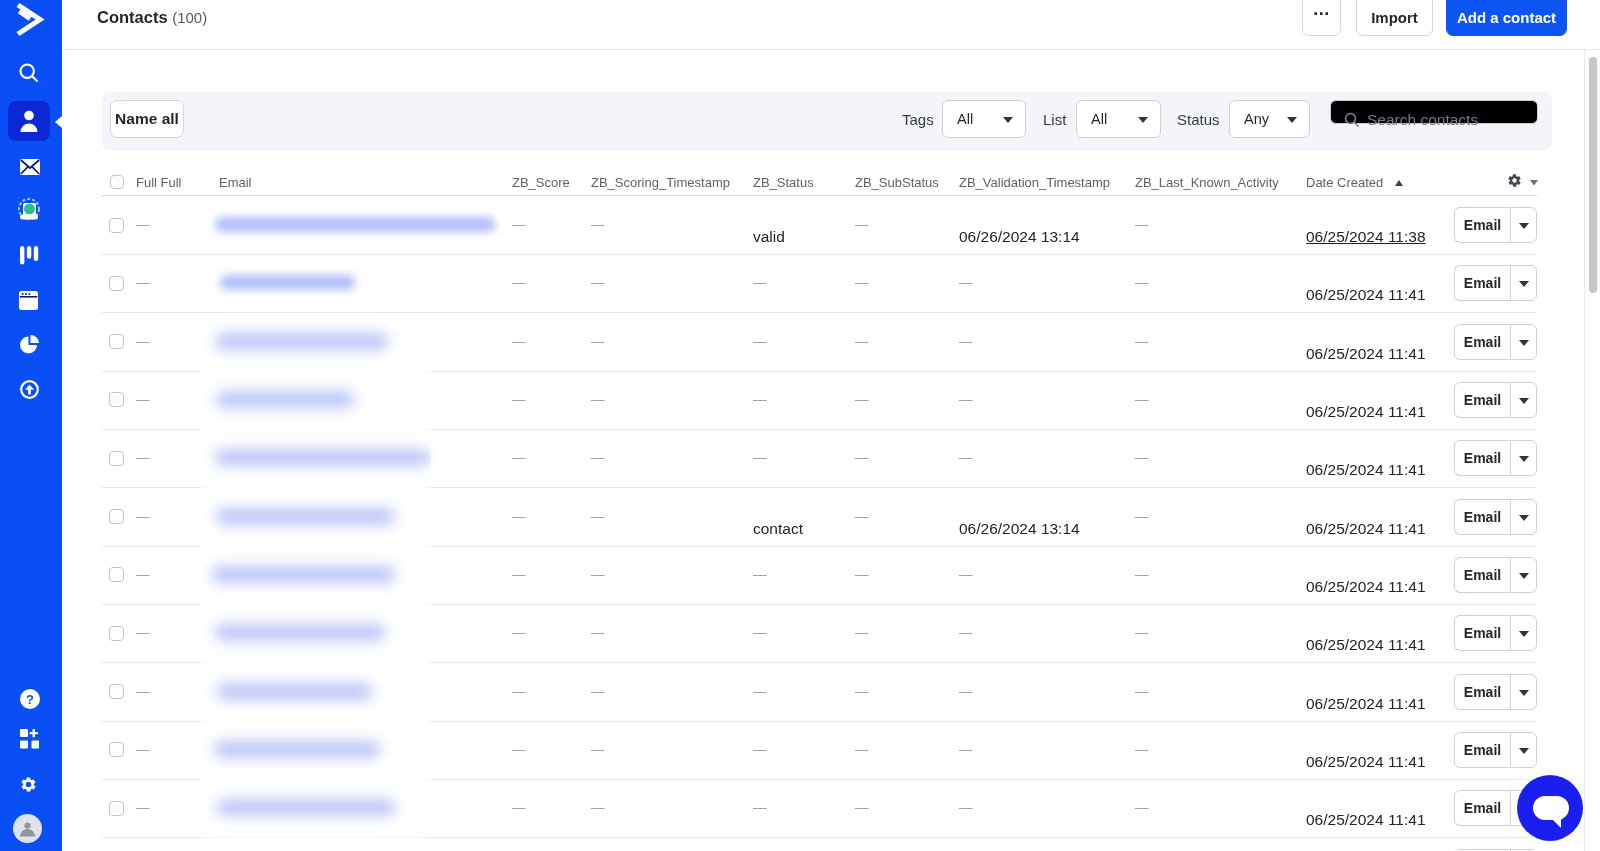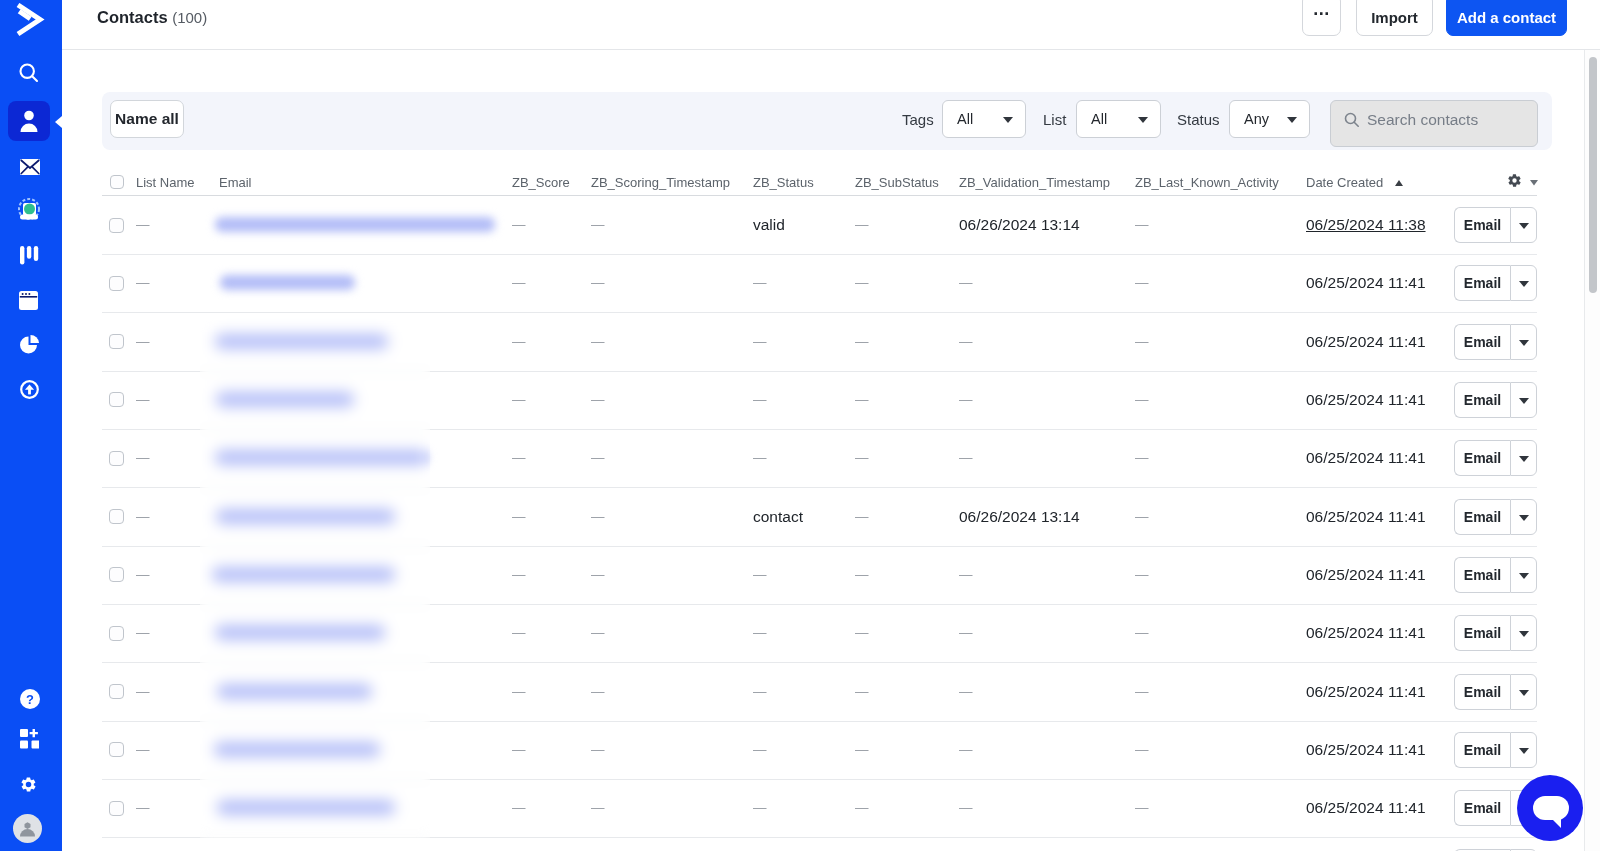--- a/index.html
+++ b/index.html
@@ -30,34 +30,34 @@
   #editall { left:110px; top:100px; width:74px; height:38px; background:#fff;
     border:1px solid #d2d6db; border-radius:7px; display:flex; align-items:center;
     justify-content:center; font-size:15.5px; font-weight:600; color:#23272d; }
   .flabel { position:absolute; top:111px; font-size:15px; color:#343a42; }
   .fsel { position:absolute; top:100px; height:38px; background:#fff;
     border:1px solid #ccd0d6; border-radius:6px; font-size:14.5px; color:#23272d;
     display:flex; align-items:center; padding-left:14px; }
   .fsel .caret { position:absolute; right:12px; top:16px; width:0; height:0;
     border-left:5px solid transparent; border-right:5px solid transparent;
     border-top:6px solid #30353c; }
-  #search { left:1330px; top:100px; width:208px; height:47px; background:#e5e5e5;
+  #search { left:1330px; top:100px; width:208px; height:24px; background:#000000;
     border:1px solid #c9cdd3; border-radius:6px; }
   #search .ph { position:absolute; left:36px; top:10px; font-size:15.5px; color:#767d87; }
 
   
   #thead { left:102px; top:170px; width:1435px; height:26px;
     border-bottom:1px solid #d8dbdf; font-size:13px; color:#5c636b; }
   .hcol { position:absolute; top:5px; white-space:nowrap; }
   .chk { position:absolute; width:15px; height:15px; border:1.5px solid #c0c5cc;
     border-radius:4px; background:#fdfdfe; }
   .row { position:absolute; left:102px; width:1435px; height:58px; }
   .rowline { position:absolute; left:102px; width:1435px; height:1px; background:#e7e9ec; }
   .dash { position:absolute; color:#9298a0; font-size:13.5px; }
-  .cell { position:absolute; color:#20252b; font-size:15.5px; white-space:nowrap; }
+  .cell { position:absolute; color:#20252b; font-size:15.5px; white-space:nowrap;margin-top:12px; }
   .pill { position:absolute; background:#b3bdf7; border-radius:7px; height:15px;
     filter:blur(4.5px); }
   .emailbtn { position:absolute; left:1352px; width:56px; height:36px; background:#fff;
     border:1px solid #ced2d8; border-right:none; border-radius:6px 0 0 6px; display:flex; align-items:center;
     justify-content:center; font-size:14px; font-weight:600; color:#23282e; }
   .emailcaret { position:absolute; left:1408px; width:27px; height:36px; background:#fff;
     border:1px solid #ced2d8; border-radius:0 6px 6px 0; }
   .emailcaret:after { content:""; position:absolute; left:8px; top:15px; width:0; height:0;
     border-left:5px solid transparent; border-right:5px solid transparent;
     border-top:6px solid #30353c; }
@@ -101,21 +101,21 @@
 <div class="abs" id="search">
   <svg class="abs" style="left:13px;top:11px;" width="16" height="16" viewBox="0 0 16 16">
     <circle cx="6.5" cy="6.5" r="5" fill="none" stroke="#7d848d" stroke-width="1.6"></circle>
     <line x1="10.2" y1="10.2" x2="14.2" y2="14.2" stroke="#7d848d" stroke-width="1.6" stroke-linecap="round"></line>
   </svg>
   <span class="ph">Search contacts</span>
 </div>
 
 <div class="abs" id="thead">
   <span class="chk" style="left:8px; top:5px; width:14px; height:14px;"></span>
-  <span class="hcol" style="left:34px;">List Name</span>
+  <span class="hcol" style="left:34px;">Full Full</span>
   <span class="hcol" style="left:117px;">Email</span>
   <span class="hcol" style="left:410px;">ZB_Score</span>
   <span class="hcol" style="left:489px;">ZB_Scoring_Timestamp</span>
   <span class="hcol" style="left:651px;">ZB_Status</span>
   <span class="hcol" style="left:753px;">ZB_SubStatus</span>
   <span class="hcol" style="left:857px;">ZB_Validation_Timestamp</span>
   <span class="hcol" style="left:1033px;">ZB_Last_Known_Activity</span>
   <span class="hcol" style="left:1204px;">Date Created</span>
   <svg class="abs" style="left:1293px; top:10px;" width="8" height="6" viewBox="0 0 8 6">
     <path d="M4 0 L8 6 L0 6 Z" fill="#3a3f45" rx="1"></path>

